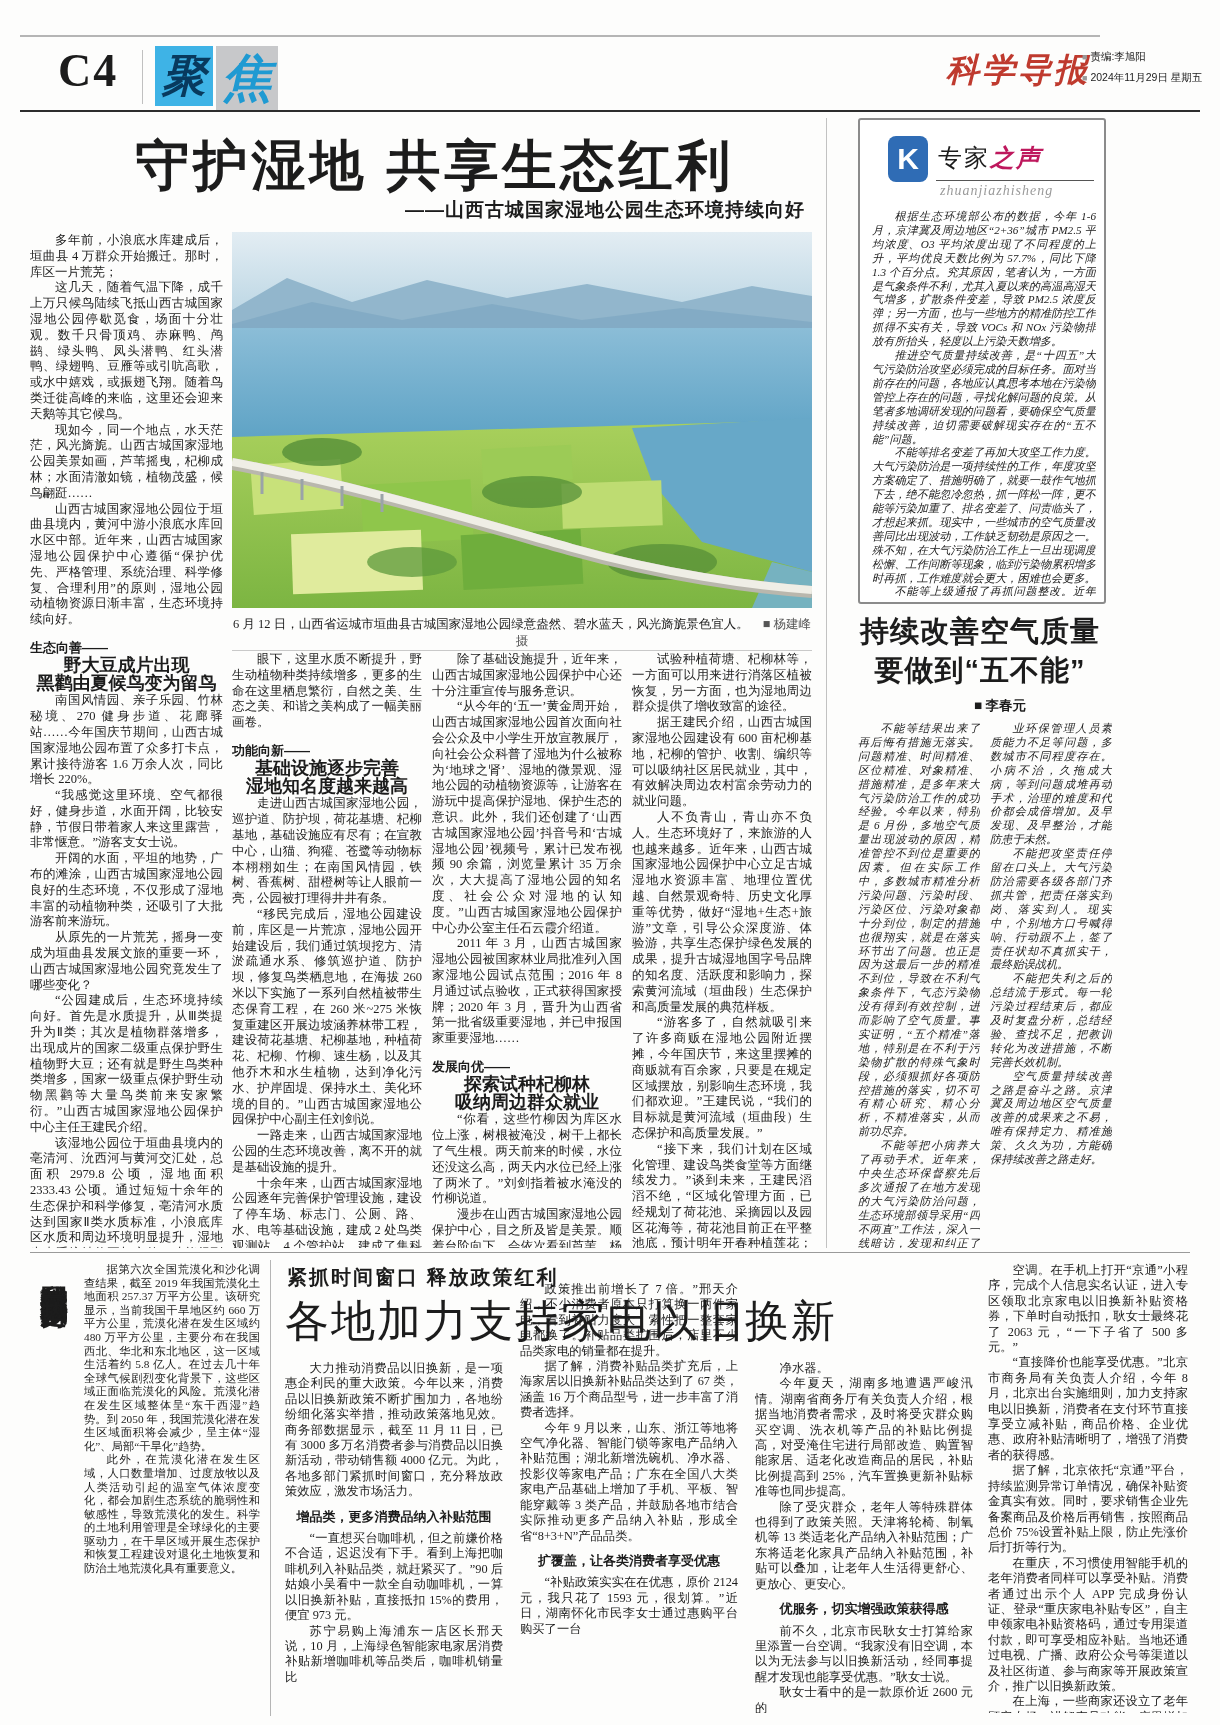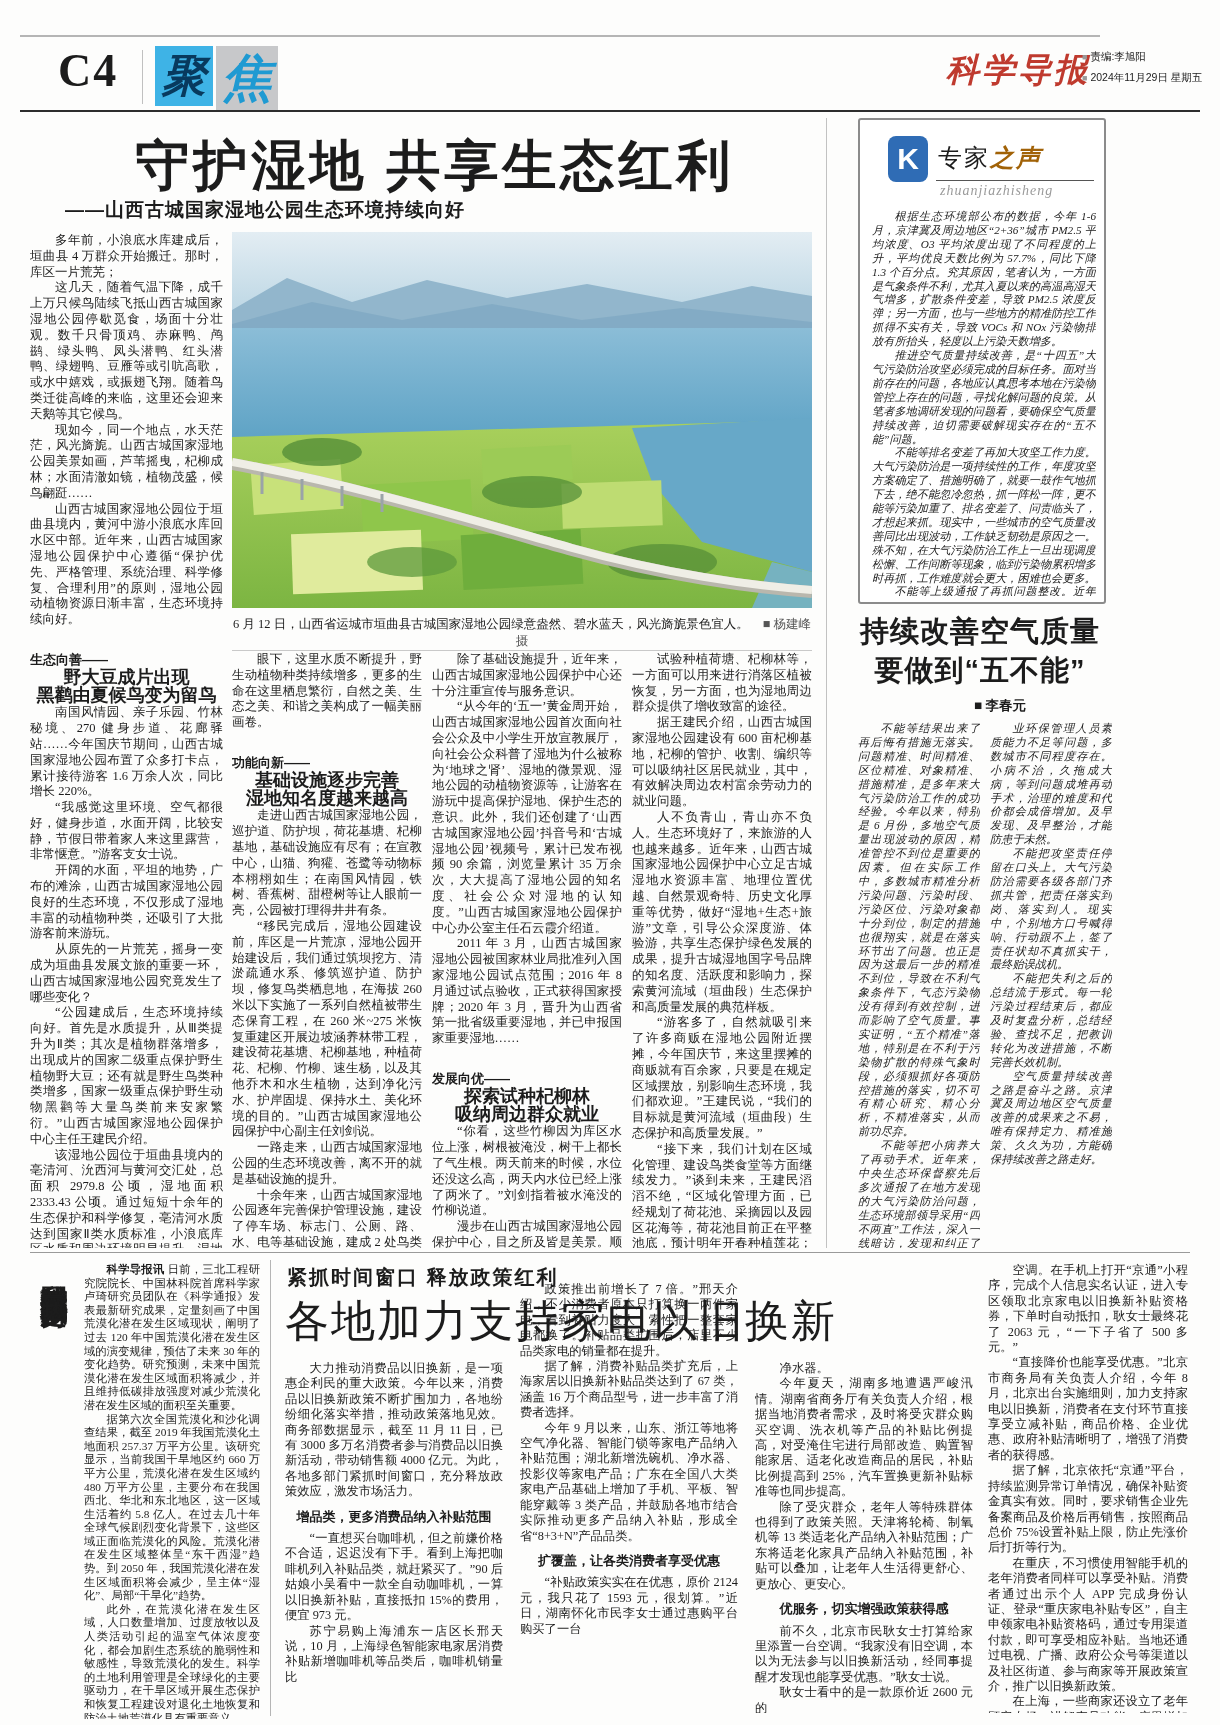--- a/index.html
+++ b/index.html
@@ -2,47 +2,47 @@
 <html><head>
 <meta charset="utf-8">
 <style>
   *{box-sizing:border-box;margin:0;padding:0}
   html,body{background:#e8e8e8}
   .page{position:relative;width:1220px;height:1725px;background:#fdfdfc;margin:0 auto;
         font-family:"Liberation Serif",serif;color:#1c1c1c;overflow:hidden}
   .abs{position:absolute}
   .para{margin:0;text-indent:2em;text-align:justify}
   .colbox{overflow:hidden}
-  .hl{font-family:"Liberation Sans",sans-serif;font-weight:bold;font-size:13px;text-indent:0;margin:24px 0 2px}
+  .hl{font-family:"Liberation Sans",sans-serif;font-weight:bold;font-size:13px;text-indent:0;margin:12px 0 2px}
   .hc{font-family:"Liberation Sans",sans-serif;font-weight:bold;font-size:18px;text-align:center;text-indent:0;margin:0 0 2px}
   .hc.sub{font-size:13px;margin:9px 0 7px}
   .kaiti{font-style:italic;color:#222}
   .rule-h{background:#9a9a9a;height:1px}
   .rule-v{background:#aaa;width:1px}
   
   .edition{font-size:46px;font-weight:bold;letter-spacing:2px}
   .logo-sq{display:flex;align-items:center;justify-content:center;font-weight:bold;
            font-family:"Liberation Serif",serif}
   .masthead{font-style:italic;font-weight:bold;letter-spacing:3px}
   .hinfo{font-size:10.5px;line-height:20px;white-space:nowrap;font-family:"Liberation Sans",sans-serif;color:#222}
   .hinfo .sq{color:#9a9a9a;font-size:9px;margin-right:3px}
   
   .main-hl{font-family:"Liberation Sans",sans-serif;font-weight:bold;font-size:54px;
            letter-spacing:4px;text-align:center;white-space:nowrap}
   .main-sub{font-family:"Liberation Sans",sans-serif;font-weight:bold;font-size:19px;
-            text-align:left;letter-spacing:1px}
+            text-align:right;letter-spacing:1px}
   .bodycol{font-size:12.5px;line-height:15.8px}
   .caption{font-size:12.5px;text-align:center;border-bottom:1px solid #c9c9c9;padding-bottom:0}
   .caption .credit{color:#555;margin-left:14px}
   
   .expert-box{border:2px solid #8b8b8b;border-radius:3px;background:#fff}
   .klogo{display:flex;align-items:center;justify-content:center;background:#2f6cb5;color:#fff;
          border-radius:8px;font-family:"Liberation Sans",sans-serif;font-weight:bold;font-size:30px}
   .etitle{font-size:24px;letter-spacing:2px;white-space:nowrap}
-  .etitle .blue{color:#a16207;font-style:italic;font-weight:bold}
+  .etitle .blue{color:#be185d;font-style:italic;font-weight:bold}
   .epinyin{font-style:italic;color:#9b9b9b;font-size:14px;letter-spacing:1px}
   .kcol{font-size:11.2px;line-height:13.9px}
   
   .air-hl{font-family:"Liberation Sans",sans-serif;font-weight:bold;font-size:29px;line-height:39px;
           text-align:center;letter-spacing:1px;white-space:nowrap}
   .air-by{font-size:13.5px;font-weight:bold;text-align:center}
   
   .vert-hl{writing-mode:vertical-rl;text-orientation:upright;font-weight:bold;font-size:27px;
            line-height:44px;letter-spacing:1px;height:456px}
   .smallcol{font-size:11.3px;line-height:13.6px}
@@ -200,21 +200,20 @@
       <p class="para">业环保管理人员素质能力不足等问题，多数城市不同程度存在。小病不治，久拖成大病，等到问题成堆再动手术，治理的难度和代价都会成倍增加。及早发现、及早整治，才能防患于未然。</p>
       <p class="para">不能把攻坚责任停留在口头上。大气污染防治需要各级各部门齐抓共管，把责任落实到岗、落实到人。现实中，个别地方口号喊得响、行动跟不上，签了责任状却不真抓实干，最终贻误战机。</p>
       <p class="para">不能把失利之后的总结流于形式。每一轮污染过程结束后，都应及时复盘分析，总结经验、查找不足，把教训转化为改进措施，不断完善长效机制。</p>
       <p class="para">空气质量持续改善之路是奋斗之路。京津冀及周边地区空气质量改善的成果来之不易，唯有保持定力、精准施策、久久为功，方能确保持续改善之路走好。</p>
     </div>
 
   <div class="abs rule-h" style="left:30px;top:1252px;width:1160px"></div>
 
   <div class="abs vert-hl" style="left:32px;top:1264px">我国荒漠化潜在发生区域呈减少趋势</div>
   <div class="abs smallcol colbox" style="left:84px;top:1263px;width:176px;height:456px">
-      <p class="para"><b>科学导报讯</b> 日前，三北工程研究院院长、中国林科院首席科学家卢琦研究员团队在《科学通报》发表最新研究成果，定量刻画了中国荒漠化潜在发生区域现状，阐明了过去 120 年中国荒漠化潜在发生区域的演变规律，预估了未来 30 年的变化趋势。研究预测，未来中国荒漠化潜在发生区域面积将减少，并且维持低碳排放强度对减少荒漠化潜在发生区域的面积至关重要。</p>
       <p class="para">据第六次全国荒漠化和沙化调查结果，截至 2019 年我国荒漠化土地面积 257.37 万平方公里。该研究显示，当前我国干旱地区约 660 万平方公里，荒漠化潜在发生区域约 480 万平方公里，主要分布在我国西北、华北和东北地区，这一区域生活着约 5.8 亿人。在过去几十年全球气候剧烈变化背景下，这些区域正面临荒漠化的风险。荒漠化潜在发生区域整体呈“东干西湿”趋势。到 2050 年，我国荒漠化潜在发生区域面积将会减少，呈主体“湿化”、局部“干旱化”趋势。</p>
       <p class="para">此外，在荒漠化潜在发生区域，人口数量增加、过度放牧以及人类活动引起的温室气体浓度变化，都会加剧生态系统的脆弱性和敏感性，导致荒漠化的发生。科学的土地利用管理是全球绿化的主要驱动力，在干旱区域开展生态保护和恢复工程建设对退化土地恢复和防治土地荒漠化具有重要意义。</p>
     </div>
 
   <div class="abs rule-v" style="left:270px;top:1260px;height:456px;background:#b5b5b5"></div>
 
   <div class="abs kicker" style="left:287px;top:1264px">紧抓时间窗口  释放政策红利</div>
   <div class="abs app-hl" style="left:285px;top:1292px">各地加力支持家电以旧换新</div>
 
   <div class="abs appcol colbox" style="left:285px;top:1361px;width:218px;height:352px">

